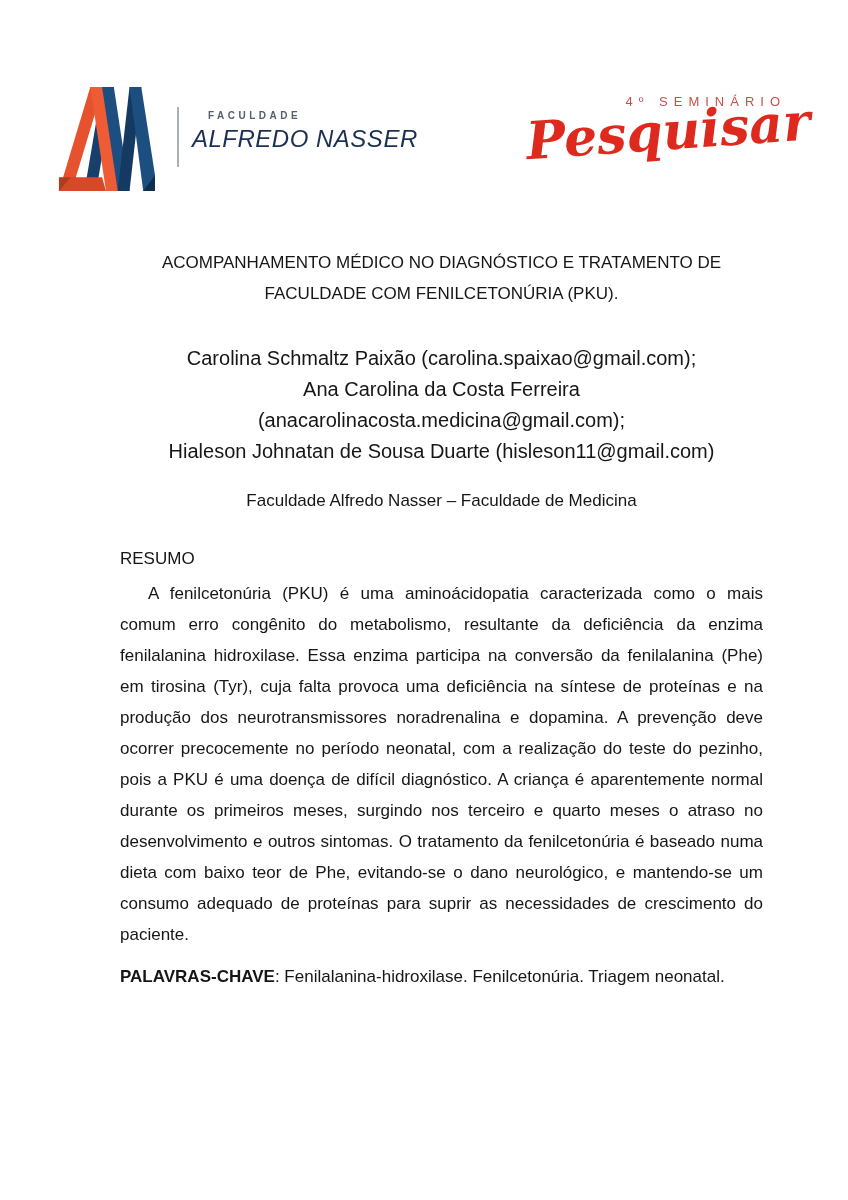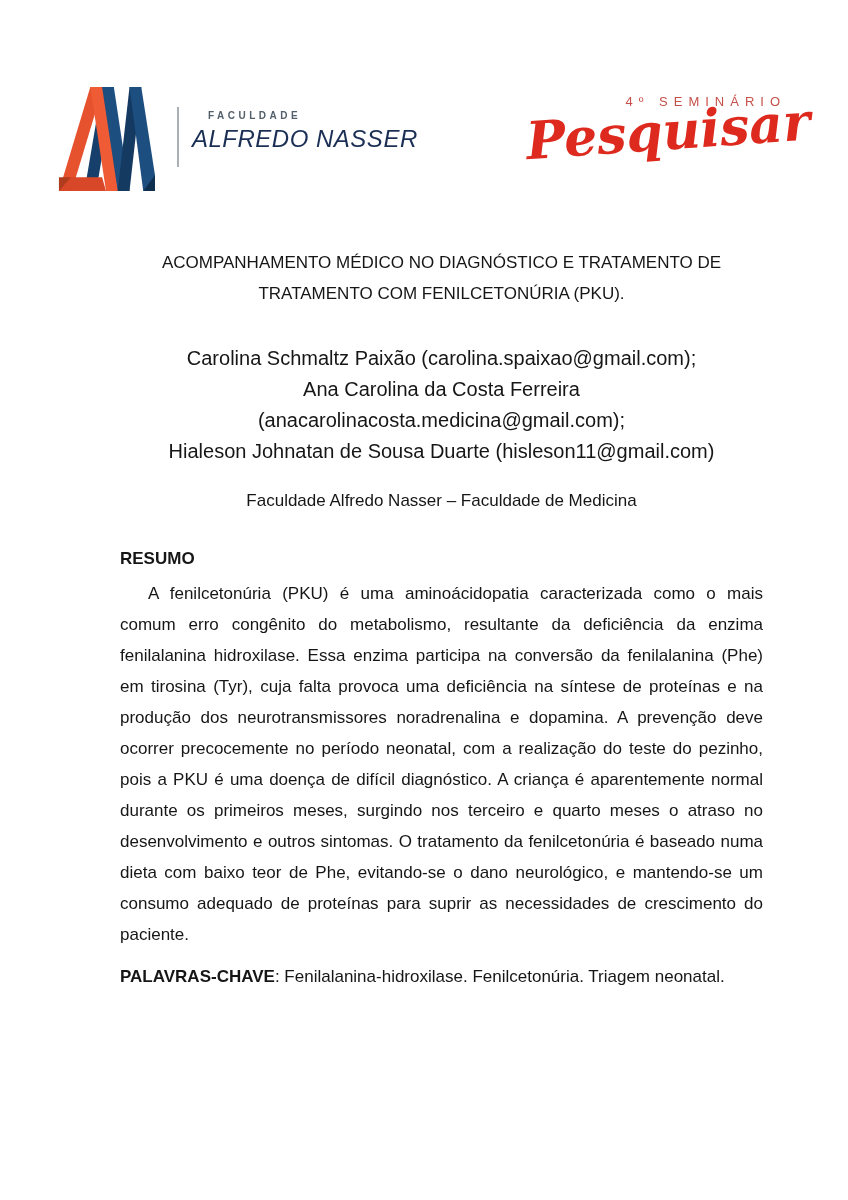--- a/index.html
+++ b/index.html
@@ -107,21 +107,21 @@
   }
   .affiliation {
     margin-top: 18px;
     text-align: center;
     font-size: 17px;
     line-height: 31px;
   }
   .resumo-heading {
     margin: 27px 0 0 0;
     font-size: 17px;
-    font-weight: bold;
+    font-weight: normal;
     line-height: 31px;
   }
   .abstract-body {
     margin: 4px 0 0 0;
     font-size: 17px;
     line-height: 31px;
     text-align: justify;
     text-indent: 28px;
   }
   .keywords {
@@ -167,21 +167,21 @@
       <div class="seminar-edition">4º SEMINÁRIO</div>
       <div class="seminar-script">Pesquisar</div>
     </div>
 
   </div>
 
   <div class="main">
 
     <div class="doc-title">
       <div>ACOMPANHAMENTO MÉDICO NO DIAGNÓSTICO E TRATAMENTO DE</div>
-      <div>TRATAMENTO COM FENILCETONÚRIA (PKU).</div>
+      <div>FACULDADE COM FENILCETONÚRIA (PKU).</div>
     </div>
 
     <div class="authors">
       <div>Carolina Schmaltz Paixão (carolina.spaixao@gmail.com);</div>
       <div>Ana Carolina da Costa Ferreira (anacarolinacosta.medicina@gmail.com);</div>
       <div>Hialeson Johnatan de Sousa Duarte (hisleson11@gmail.com)</div>
     </div>
 
     <div class="affiliation">Faculdade Alfredo Nasser – Faculdade de Medicina</div>
 

